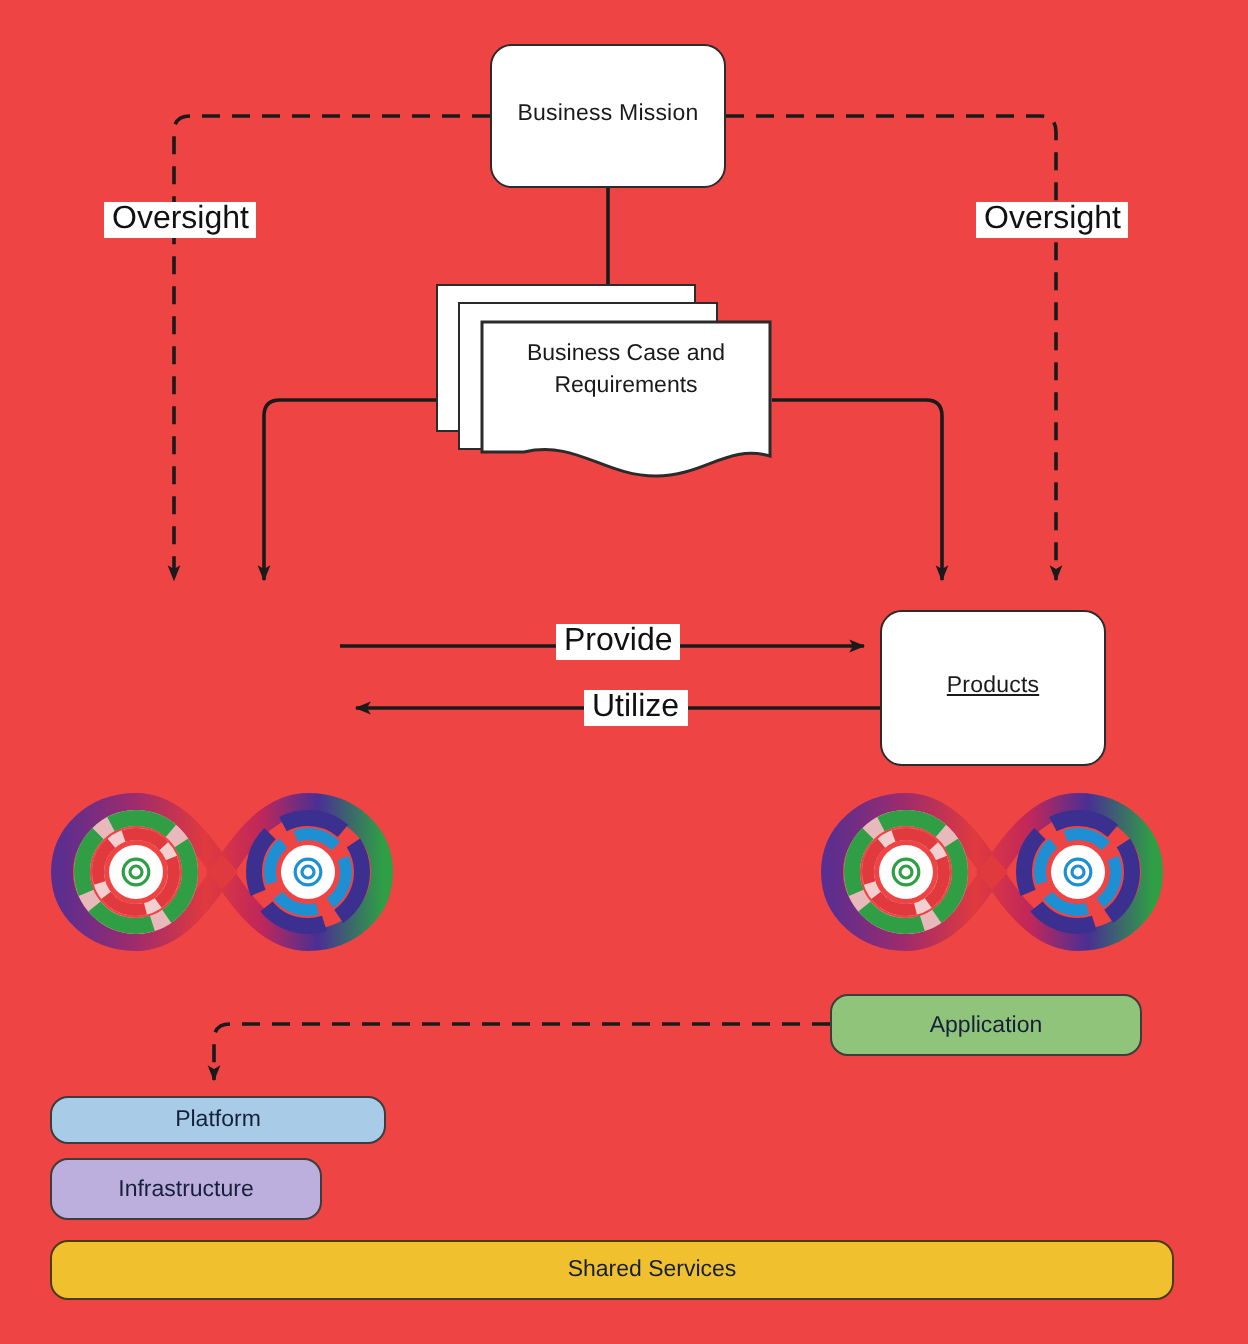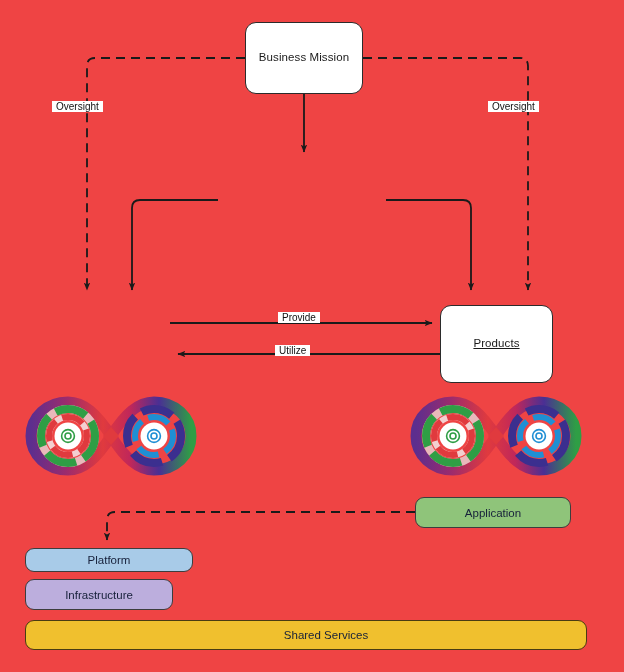--- a/index.html
+++ b/index.html
@@ -85,48 +85,48 @@
     text-align: center;
     font-size: 11.5px;
     line-height: 1.35;
     color: #1a1a1a;
     z-index: 2;
   }
 
   
   .edge-label {
     position: absolute;
-    font-size: 10px;
+    font-size: 16px;
     color: #111111;
     background: #ffffff;
     padding: 0 4px;
     white-space: nowrap;
     z-index: 4;
   }
   #label-oversight-left  { left: 52px;  top: 101px; }
   #label-oversight-right { left: 488px; top: 101px; }
   #label-provide         { left: 278px; top: 312px; text-align: center; }
-  #label-utilize         { left: 275px; top: 345px; }
+  #label-utilize         { left: 292px; top: 345px; }
 
   
   .layer {
     position: absolute;
     box-sizing: border-box;
     display: flex;
     align-items: center;
     justify-content: center;
     border: 1.4px solid #3d3d3d;
     border-radius: 9px;
     font-size: 11.5px;
     color: #16203a;
     z-index: 3;
   }
   #node-application    { left: 415px; top: 497px; width: 156px; height: 31px; background: #8fc47a; }
   #node-platform       { left: 25px;  top: 548px; width: 168px; height: 24px; background: #a8cbe8; }
-  #node-infrastructure { left: 25px;  top: 579px; width: 148px; height: 31px; background: #bcaedd; }
+  #node-infrastructure { left: 25px;  top: 579px; width: 136px; height: 31px; background: #bcaedd; }
   #node-shared-services{ left: 25px;  top: 620px; width: 562px; height: 30px; background: #f0c02e; border-color: #4a3c12; padding-left: 40px; }
 
   
   .devops-loop {
     position: absolute;
     width: 178px;
     height: 88px;
     z-index: 2;
   }
   #devops-left  { left: 22px;  top: 392px; }
@@ -159,20 +159,30 @@
       <path d="M170,323 L432,323" marker-end="url(#arrow)"></path>
 
       <path d="M440,354 L178,354" marker-end="url(#arrow)"></path>
 
       <path stroke-dasharray="9 6" d="M415,512 L115,512 Q107,512 107,520 L107,540" marker-end="url(#arrow)"></path>
     </g>
   </svg>
 
   <div class="node" id="node-business-mission">Business Mission</div>
 
+  <div id="node-business-case">
+    <div class="doc-shadow sh1"></div>
+    <div class="doc-shadow sh2"></div>
+    <div class="doc-front">
+      <svg viewBox="0 0 146 82" preserveAspectRatio="none">
+        <path d="M1,1 L145,1 L145,68 C124,62 112,78 88,78 C62,78 48,60 22,66 L1,66 Z" fill="#ffffff" stroke="#2b2b2b" stroke-width="1.5"></path>
+      </svg>
+    </div>
+    <div class="doc-label">Business Case and Requirements</div>
+  </div>
 
 
   <div class="node" id="node-products">Products</div>
 
   <div class="edge-label" id="label-oversight-left">Oversight</div>
   <div class="edge-label" id="label-oversight-right">Oversight</div>
   <div class="edge-label" id="label-provide">Provide</div>
   <div class="edge-label" id="label-utilize">Utilize</div>
 
   <div class="devops-loop" id="devops-left">

